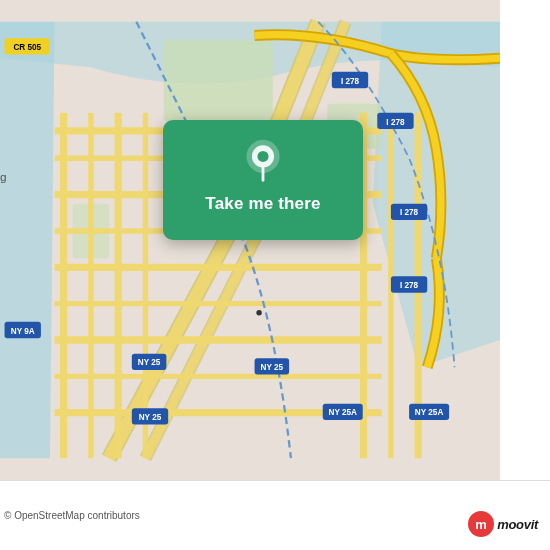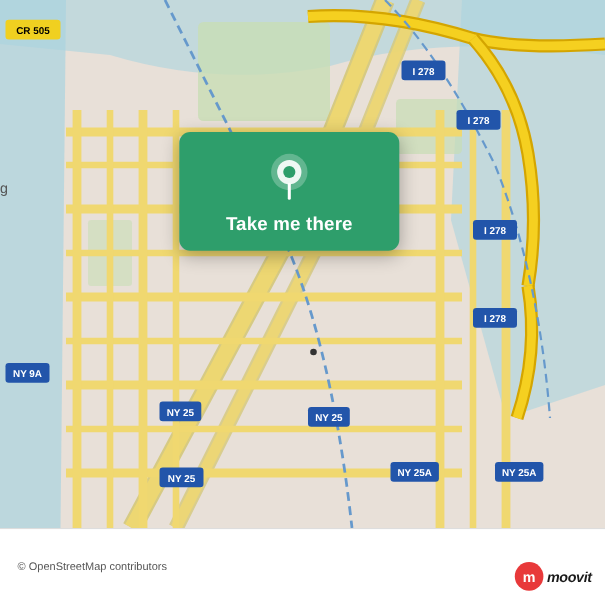--- a/index.html
+++ b/index.html
@@ -5,21 +5,21 @@
     * { margin: 0; padding: 0; box-sizing: border-box; }
     body {
       width: 550px;
       height: 550px;
       overflow: hidden;
       font-family: Arial, sans-serif;
       position: relative;
     }
 
     #map-container {
-      width: 550px;
+      width: 500px;
       height: 480px;
       position: relative;
       overflow: hidden;
       background-color: #e8e0d8;
     }
 
     
     #map-svg {
       width: 100%;
       height: 100%;
@@ -31,21 +31,21 @@
     #popup {
       position: absolute;
       top: 120px;
       left: 163px;
       width: 200px;
       background: #2e9e6b;
       border-radius: 10px;
       display: flex;
       flex-direction: column;
       align-items: center;
-      padding: 18px 16px 14px 16px;
+      padding: 18px 16px 26px 16px;
       box-shadow: 0 4px 16px rgba(0,0,0,0.3);
       cursor: pointer;
       z-index: 10;
     }
 
     #popup-icon {
       width: 46px;
       height: 46px;
       margin-bottom: 10px;
     }
@@ -58,21 +58,21 @@
     }
 
     
     #bottom-bar {
       width: 550px;
       height: 70px;
       background: #fff;
       display: flex;
       flex-direction: column;
       justify-content: center;
-      padding: 6px 12px 4px 16px;
+      padding: 6px 12px 4px 4px;
       border-top: 1px solid #ddd;
       position: relative;
     }
 
     #osm-credit {
       font-size: 10px;
       color: #555;
       margin-bottom: 3px;
     }
 

